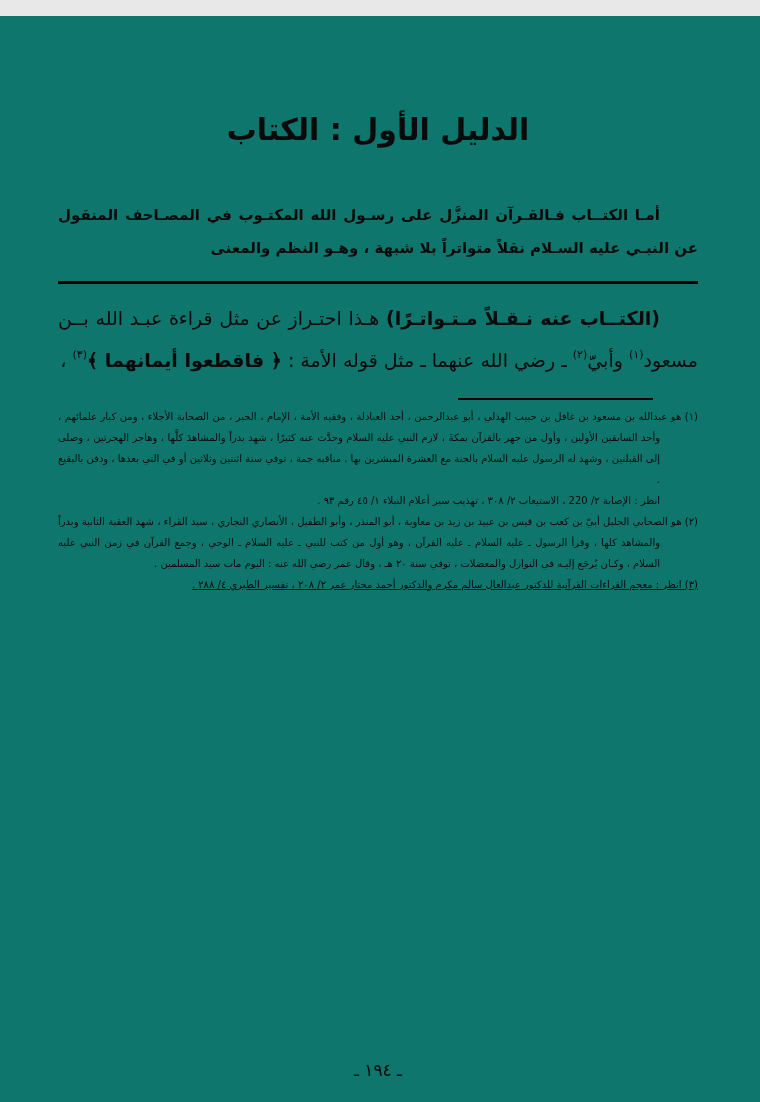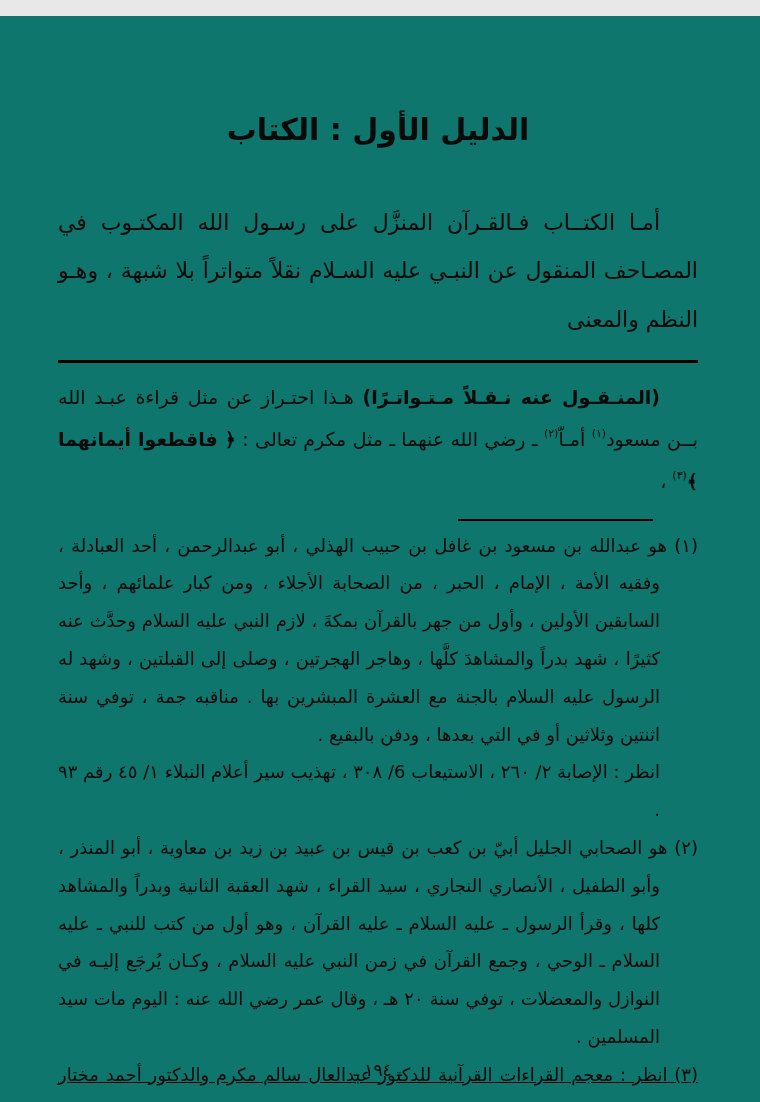--- a/index.html
+++ b/index.html
@@ -19,24 +19,25 @@
   .doc-title {
     margin-top: 96px;
     text-align: center;
     font-size: 30px;
     font-weight: bold;
     letter-spacing: 0.5px;
   }
 
   .intro {
     margin: 52px 0 0 0;
-    font-size: 22px;
+    font-size: 15px;
     line-height: 2.2;
     text-align: justify;
     text-indent: 38px;
+    font-weight: bold;
   }
 
   .thick-rule {
     border: none;
     border-top: 3px solid #000;
     margin: 16px 0 0 0;
   }
 
   .section-heading {
     margin: 50px 0 0 0;
@@ -60,21 +61,21 @@
   }
 
   .fn-rule {
     width: 195px;
     border: none;
     border-top: 2px solid #000;
     margin: 16px 45px 6px auto;
   }
 
   .footnotes {
-    font-size: 18px;
+    font-size: 10px;
     line-height: 2.1;
     text-align: justify;
   }
   .footnote { padding-right: 38px; }
   .footnote p { margin: 0; }
   .footnote .fn-first { text-indent: -38px; }
   .footnote .fn-marker { white-space: nowrap; }
   .footnote.deep-indent { padding-right: 140px; }
   .footnote.deep-indent .fn-first { text-indent: -140px; text-decoration: underline; }
 
@@ -93,29 +94,29 @@
 <div class="page">
   <div class="content">
 
     <div class="doc-title">الدليل الأول : الكتاب</div>
 
     <p class="intro">أمـا الكتــاب فـالقـرآن المنزَّل على رسـول الله المكتـوب في المصـاحف المنقول عن النبـي عليه السـلام نقلاً متواتراً بلا شبهة ، وهـو النظم والمعنى</p>
 
     <hr class="thick-rule">
 
 
-    <p class="body-par"><span class="bold">(المنـقـول عنه نـقـلاً مـتـواتـرًا)</span><span> هـذا احتـراز عن مثل قراءة عبـد الله بــن مسعود</span><sup>(١)</sup><span> أمـاّ</span><sup>(٢)</sup><span> ـ رضي الله عنهما ـ مثل مكرم تعالى : </span><span class="bold">﴿ فاقطعوا أيمانهما ﴾</span><sup>(٣)</sup><span> ،</span></p>
+    <p class="body-par"><span class="bold">(الكتــاب عنه نـقـلاً مـتـواتـرًا)</span><span> هـذا احتـراز عن مثل قراءة عبـد الله بــن مسعود</span><sup>(١)</sup><span> وأبيّ</span><sup>(٢)</sup><span> ـ رضي الله عنهما ـ مثل قوله الأمة : </span><span class="bold">﴿ فاقطعوا أيمانهما ﴾</span><sup>(٣)</sup><span> ،</span></p>
 
     <hr class="fn-rule">
 
     <div class="footnotes">
 
       <div class="footnote">
         <p class="fn-first"><span class="fn-marker">(١)</span> <span>هو عبدالله بن مسعود بن غافل بن حبيب الهذلي ، أبو عبدالرحمن ، أحد العبادلة ، وفقيه الأمة ، الإمام ، الحبر ، من الصحابة الأجلاء ، ومن كبار علمائهم ، وأحد السابقين الأولين ، وأول من جهر بالقرآن بمكةَ ، لازم النبي عليه السلام وحدَّث عنه كثيرًا ، شهد بدراً والمشاهدَ كلَّها ، وهاجر الهجرتين ، وصلى إلى القبلتين ، وشهد له الرسول عليه السلام بالجنة مع العشرة المبشرين بها . مناقبه جمة ، توفي سنة اثنتين وثلاثين أو في التي بعدها ، ودفن بالبقيع .</span></p>
-        <p>انظر : الإصابة ٢/ ٢٦٠ ، الاستيعاب 6/ ٣٠٨ ، تهذيب سير أعلام النبلاء ١/ ٤٥ رقم ٩٣ .</p>
+        <p>انظر : الإصابة ٢/ 220 ، الاستيعاب ٢/ ٣٠٨ ، تهذيب سير أعلام النبلاء ١/ ٤٥ رقم ٩٣ .</p>
       </div>
 
       <div class="footnote">
         <p class="fn-first"><span class="fn-marker">(٢)</span> <span>هو الصحابي الجليل أبيّ بن كعب بن قيس بن عبيد بن زيد بن معاوية ، أبو المنذر ، وأبو الطفيل ، الأنصاري النجاري ، سيد القراء ، شهد العقبة الثانية وبدراً والمشاهد كلها ، وقرأ الرسول ـ عليه السلام ـ عليه القرآن ، وهو أول من كتب للنبي ـ عليه السلام ـ الوحي ، وجمع القرآن في زمن النبي عليه السلام ،  وكـان يُرجَع إليـه في النوازل والمعضلات ،  توفي سنة ٢٠ هـ ، وقال عمر رضي الله عنه : اليوم مات سيد المسلمين .</span></p>
       </div>
 
       <div class="footnote deep-indent">
         <p class="fn-first"><span class="fn-marker">(٣)</span> <span>انظر : معجم القراءات القرآنية للدكتور عبدالعال سالم مكرم والدكتور أحمد مختار عمر ٢/ ٢٠٨ ، تفسير الطبري ٤/ ٢٨٨ .</span></p>
       </div>
 

